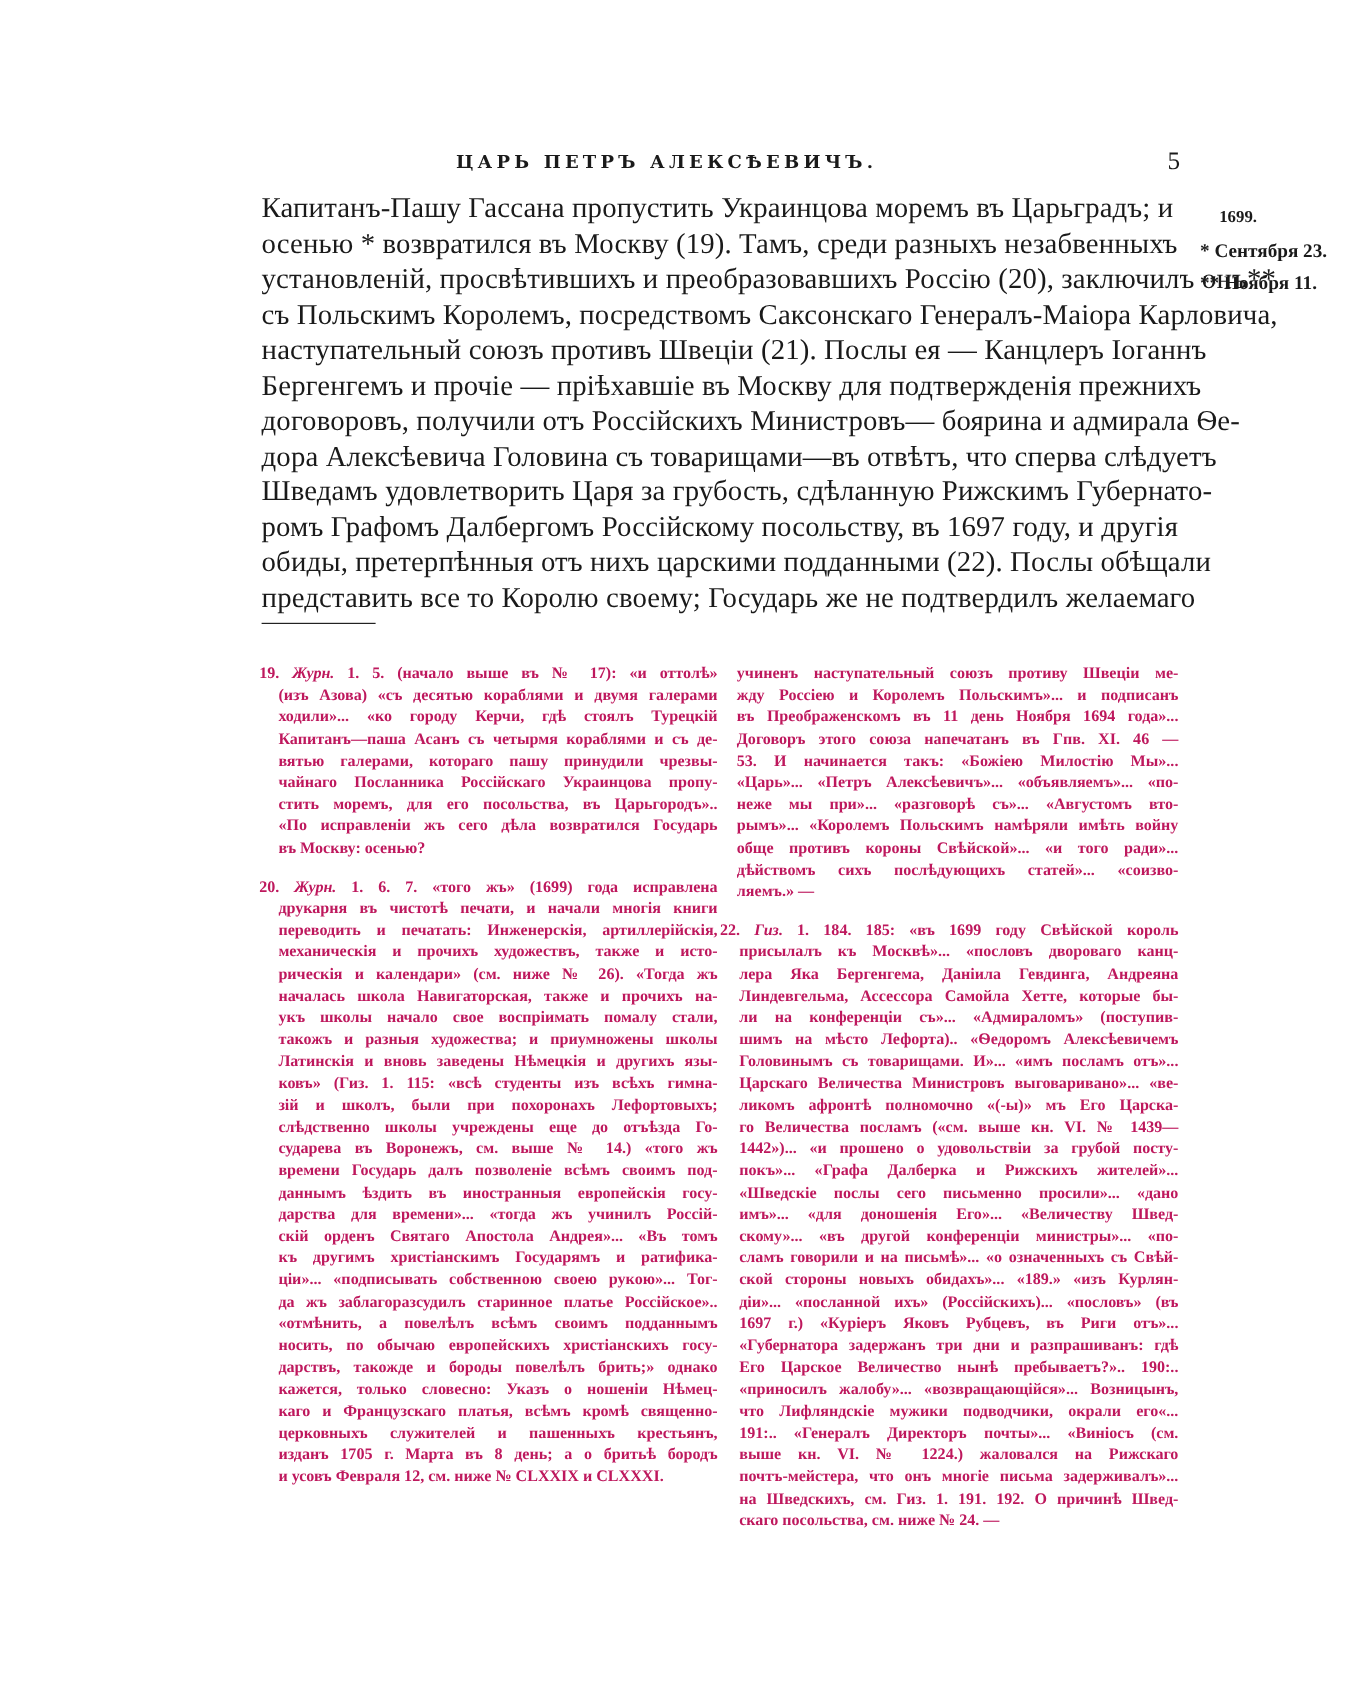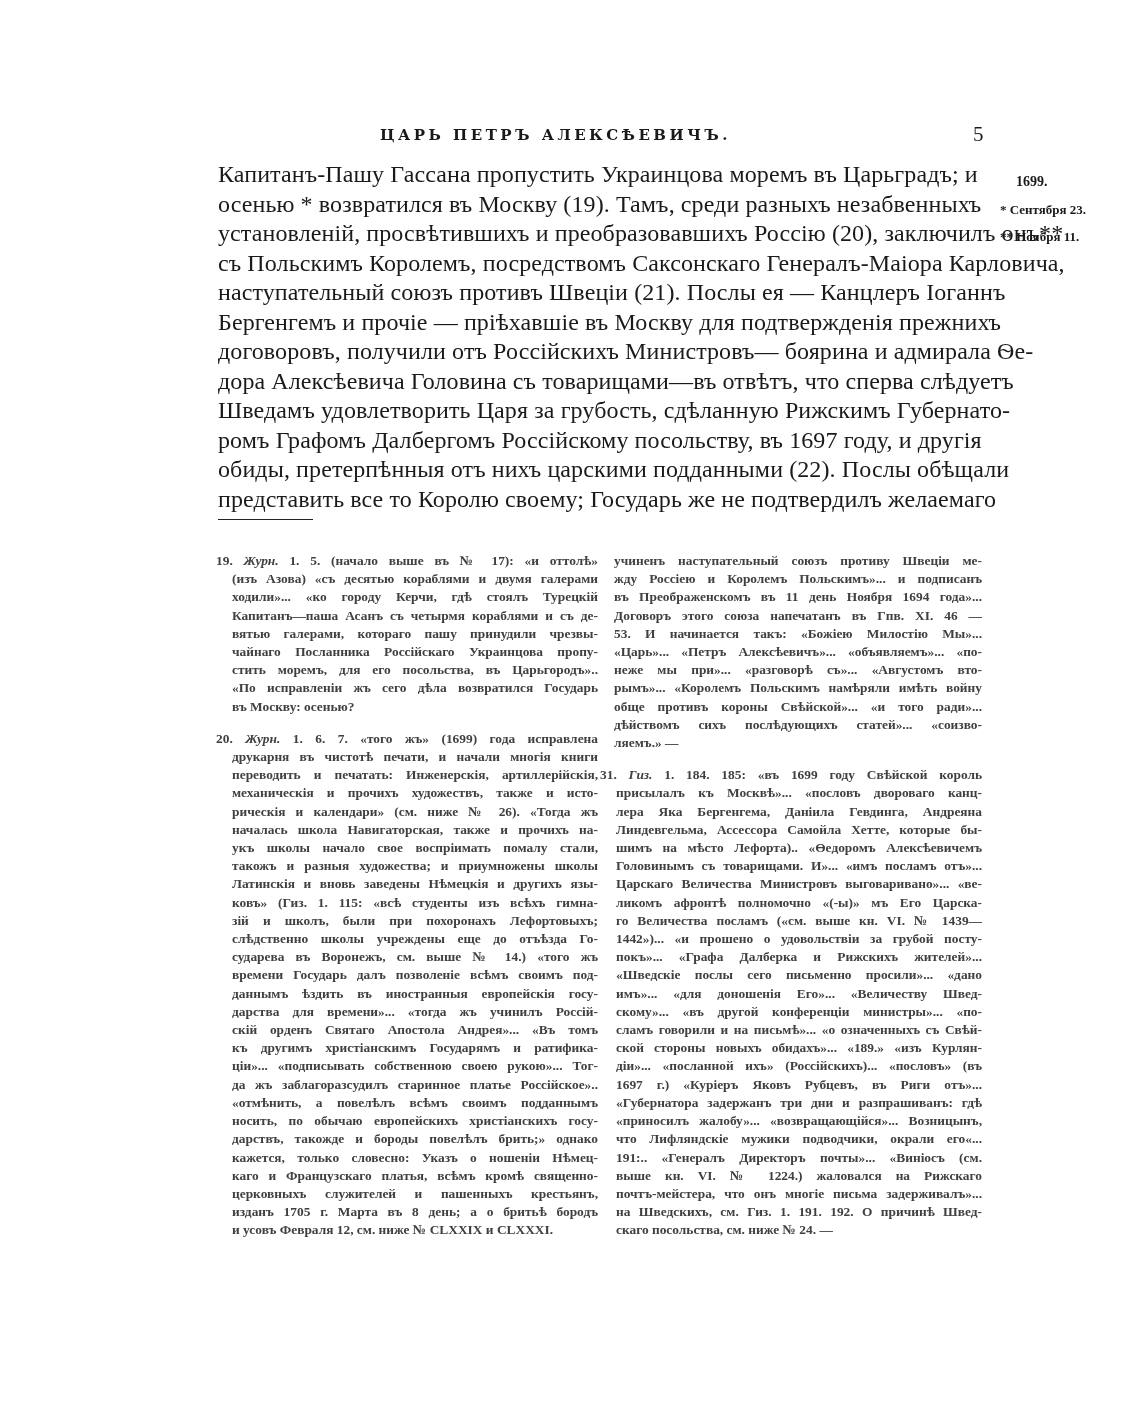--- a/index.html
+++ b/index.html
@@ -7,27 +7,27 @@
          font-family: "DejaVu Serif", "Liberation Serif", serif; color: #1a1a1a; }
   .header { position: absolute; top: 124px; left: 0; width: 1140px; height: 30px; }
   .running-title { position: absolute; left: 380px; top: 2px; font-weight: bold;
         font-size: 15px; letter-spacing: 3.5px; font-family: "DejaVu Serif", serif; }
   .page-number { position: absolute; left: 973px; top: -2px; font-size: 21px;
         font-family: "Liberation Serif", serif; }
   .main-text { position: absolute; left: 218px; top: 160px; width: 780px; }
   .main-line { font-family: "Liberation Serif", serif; font-size: 24px; line-height: 29.5px;
         white-space: nowrap; letter-spacing: 0.1px; }
   .margin-notes { position: absolute; left: 1000px; top: 168px; width: 140px; }
-  .margin-note { font-family: "Liberation Serif", serif; font-weight: bold; font-size: 13px;
+  .margin-note { font-family: "Liberation Serif", serif; font-weight: bold; font-size: 16px;
         line-height: 27.5px; white-space: nowrap; }
   .margin-note.year { padding-left: 16px; font-size: 14px; }
   .rule { position: absolute; left: 218px; top: 519px; width: 95px; height: 0;
         border-top: 1.5px solid #222; }
   .fn-col { position: absolute; font-family: "Liberation Serif", serif; font-size: 13.4px;
-        line-height: 18.2px; font-weight: bold; color: #404040; }
+        line-height: 18.2px; font-weight: bold; color: #be185d; }
   .fn-col.left { left: 216px; top: 552px; width: 382px; }
   .fn-col.right { left: 600px; top: 552px; width: 382px; }
   .footnote { margin: 0 0 14px 0; }
   .fn-line { white-space: nowrap; overflow: visible; text-align: justify;
         text-align-last: justify; display: block; padding-left: 16px; }
   .fn-line.first { padding-left: 0; }
   .fn-line.last { text-align-last: left; }
   .fn-num { font-weight: bold; }
   .fn-src { font-style: italic; }
   .fn-right-first { margin-bottom: 14px; }
@@ -116,39 +116,41 @@
       <span class="fn-line"><span>Договоръ этого союза напечатанъ въ Гпв. XI. 46 —</span></span>
       <span class="fn-line"><span>53. И начинается такъ: «Божіею Милостію Мы»...</span></span>
       <span class="fn-line"><span>«Царь»... «Петръ Алексѣевичъ»... «объявляемъ»... «по-</span></span>
       <span class="fn-line"><span>неже мы при»... «разговорѣ съ»... «Августомъ вто-</span></span>
       <span class="fn-line"><span>рымъ»... «Королемъ Польскимъ намѣряли имѣть войну</span></span>
       <span class="fn-line"><span>обще противъ короны Свѣйской»... «и того ради»...</span></span>
       <span class="fn-line"><span>дѣйствомъ сихъ послѣдующихъ статей»... «соизво-</span></span>
       <span class="fn-line last"><span>ляемъ.» —</span></span>
     </div>
     <div class="footnote">
-      <span class="fn-line first"><span class="fn-num">31. </span><span class="fn-src">Гиз. </span><span>1. 184. 185: «въ 1699 году Свѣйской король</span></span>
+      <span class="fn-line first"><span class="fn-num">22. </span><span class="fn-src">Гиз. </span><span>1. 184. 185: «въ 1699 году Свѣйской король</span></span>
       <span class="fn-line"><span>присылалъ къ Москвѣ»... «пословъ двороваго канц-</span></span>
       <span class="fn-line"><span>лера Яка Бергенгема, Даніила Гевдинга, Андреяна</span></span>
       <span class="fn-line"><span>Линдевгельма, Ассессора Самойла Хетте, которые бы-</span></span>
+      <span class="fn-line"><span>ли на конференціи съ»... «Адмираломъ» (поступив-</span></span>
       <span class="fn-line"><span>шимъ на мѣсто Лефорта).. «Ѳедоромъ Алексѣевичемъ</span></span>
       <span class="fn-line"><span>Головинымъ съ товарищами. И»... «имъ посламъ отъ»...</span></span>
       <span class="fn-line"><span>Царскаго Величества Министровъ выговаривано»... «ве-</span></span>
       <span class="fn-line"><span>ликомъ афронтѣ полномочно «(-ы)» мъ Его Царска-</span></span>
       <span class="fn-line"><span>го Величества посламъ («см. выше кн. VI. № 1439—</span></span>
       <span class="fn-line"><span>1442»)... «и прошено о удовольствіи за грубой посту-</span></span>
       <span class="fn-line"><span>покъ»... «Графа Далберка и Рижскихъ жителей»...</span></span>
       <span class="fn-line"><span>«Шведскіе послы сего письменно просили»... «дано</span></span>
       <span class="fn-line"><span>имъ»... «для доношенія Его»... «Величеству Швед-</span></span>
       <span class="fn-line"><span>скому»... «въ другой конференціи министры»... «по-</span></span>
       <span class="fn-line"><span>сламъ говорили и на письмѣ»... «о означенныхъ съ Свѣй-</span></span>
       <span class="fn-line"><span>ской стороны новыхъ обидахъ»... «189.» «изъ Курлян-</span></span>
       <span class="fn-line"><span>діи»... «посланной ихъ» (Россійскихъ)... «пословъ» (въ</span></span>
       <span class="fn-line"><span>1697 г.) «Куріеръ Яковъ Рубцевъ, въ Риги отъ»...</span></span>
       <span class="fn-line"><span>«Губернатора задержанъ три дни и разпрашиванъ: гдѣ</span></span>
+      <span class="fn-line"><span>Его Царское Величество нынѣ пребываетъ?».. 190:..</span></span>
       <span class="fn-line"><span>«приносилъ жалобу»... «возвращающійся»... Возницынъ,</span></span>
       <span class="fn-line"><span>что Лифляндскіе мужики подводчики, окрали его«...</span></span>
       <span class="fn-line"><span>191:.. «Генералъ Директоръ почты»... «Виніосъ (см.</span></span>
       <span class="fn-line"><span>выше кн. VI. № 1224.) жаловался на Рижскаго</span></span>
       <span class="fn-line"><span>почтъ-мейстера, что онъ многіе письма задерживалъ»...</span></span>
       <span class="fn-line"><span>на Шведскихъ, см. Гиз. 1. 191. 192. О причинѣ Швед-</span></span>
       <span class="fn-line last"><span>скаго посольства, см. ниже № 24. —</span></span>
     </div>
   </div>
 

